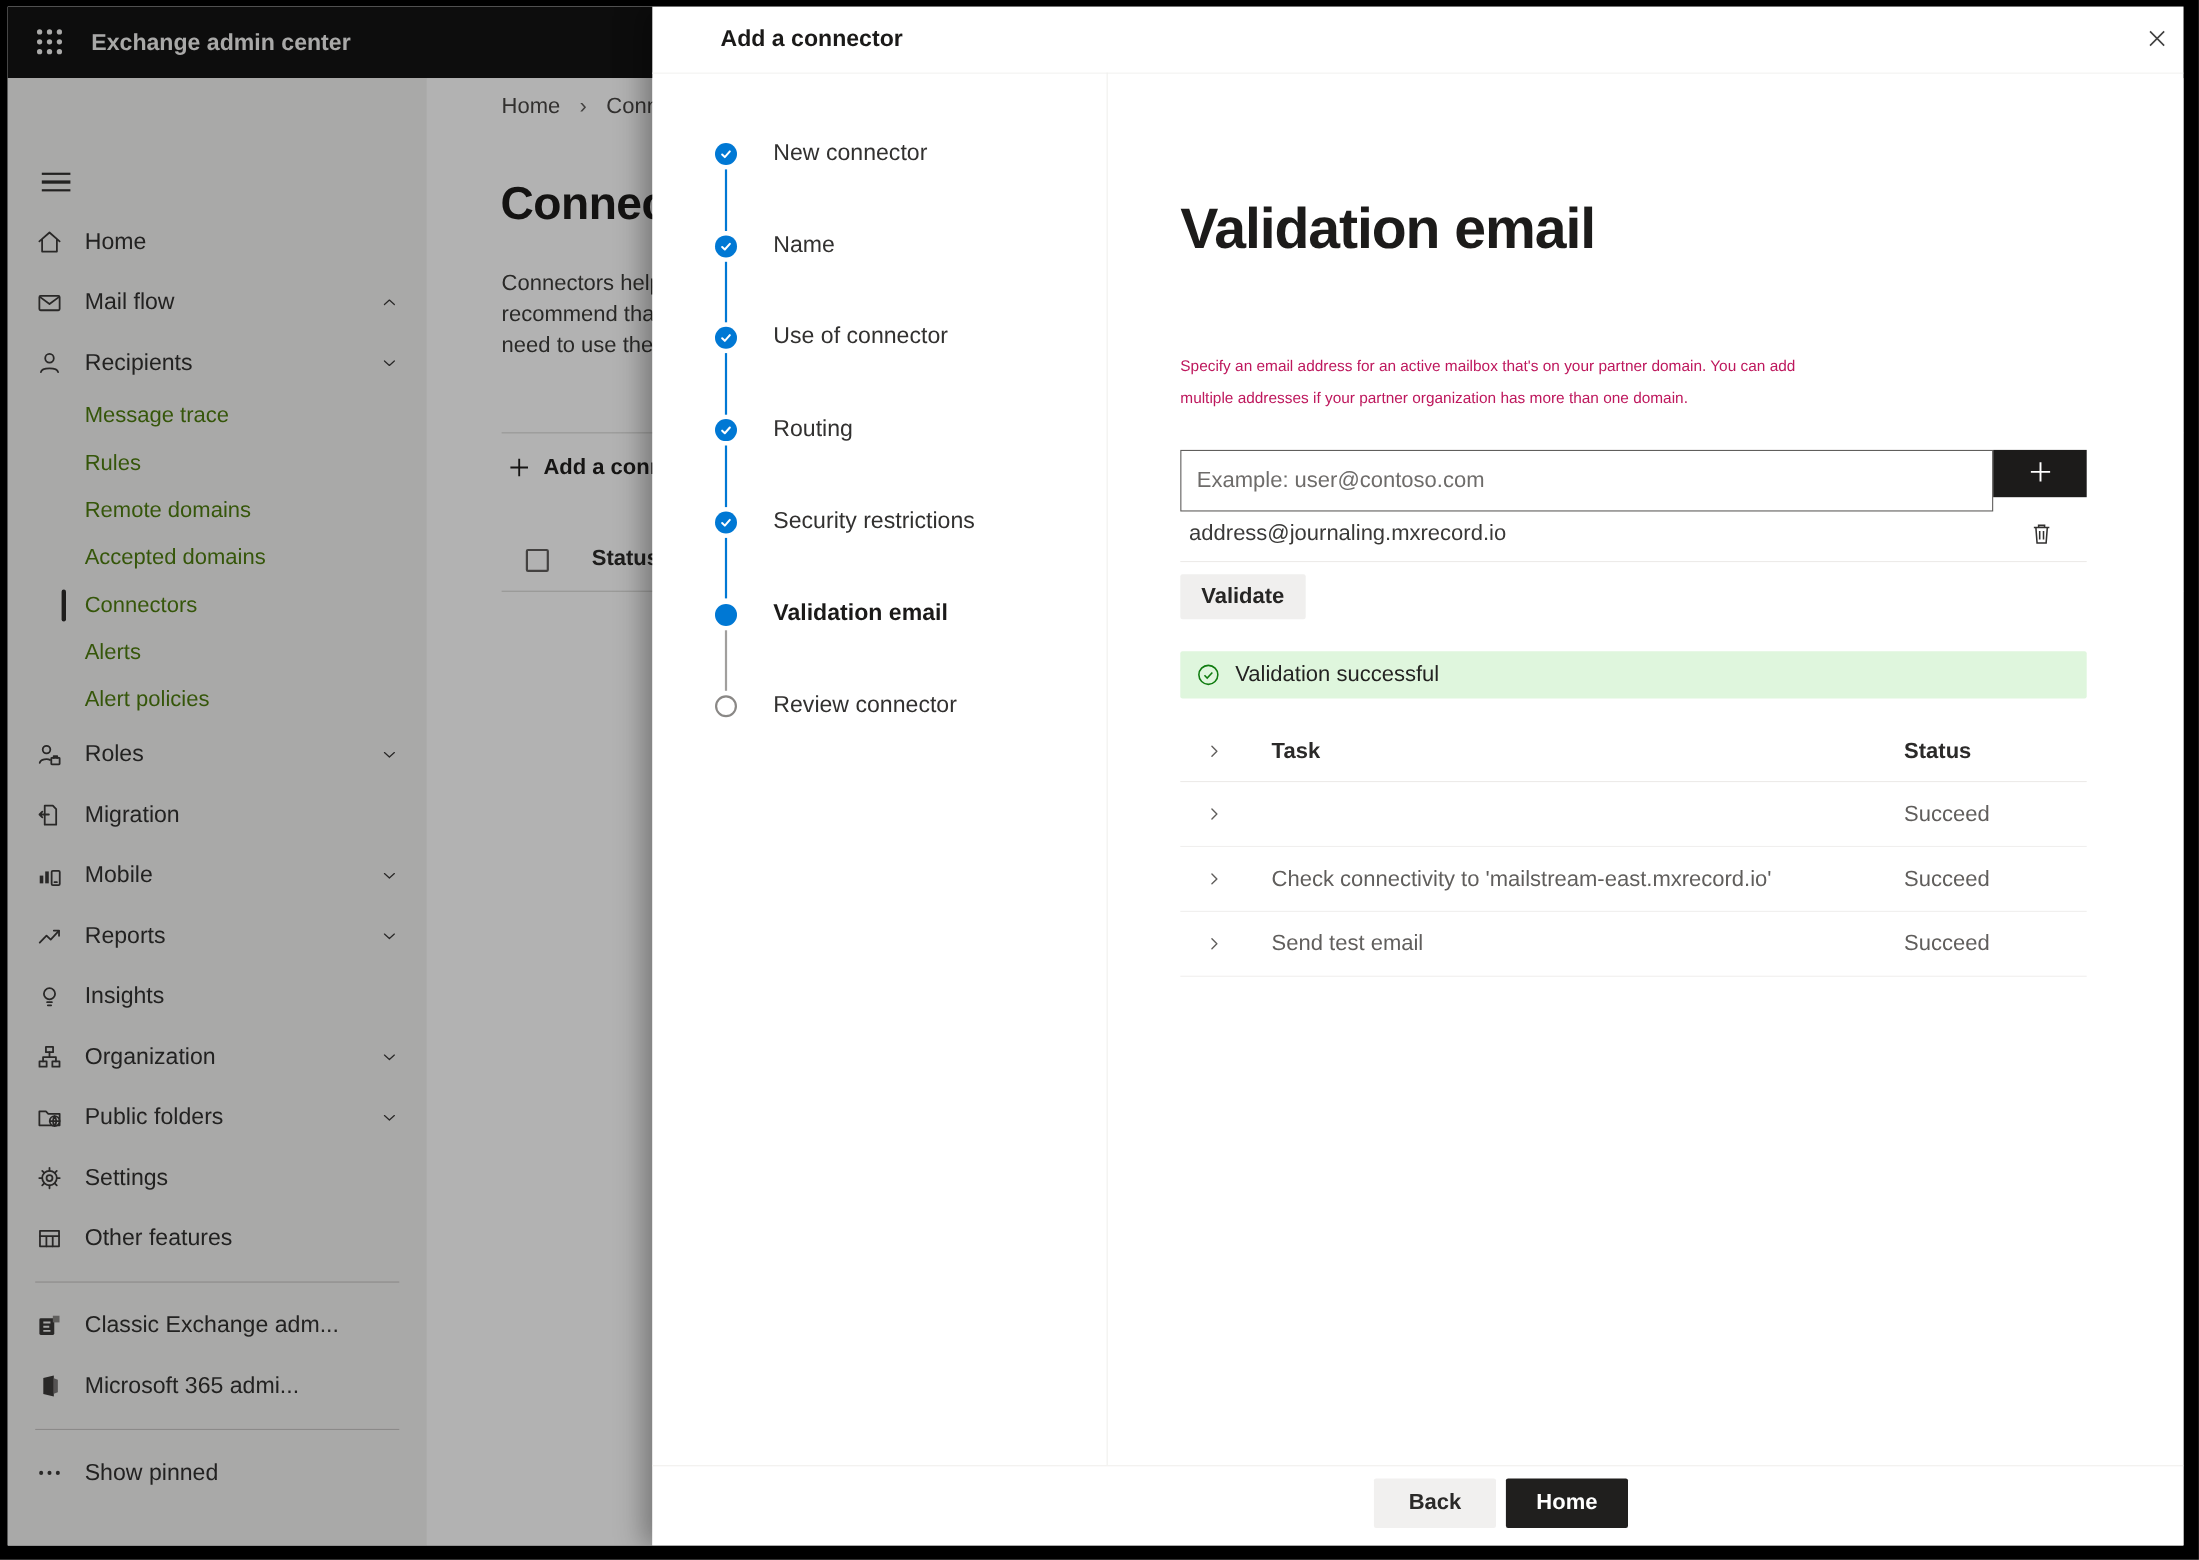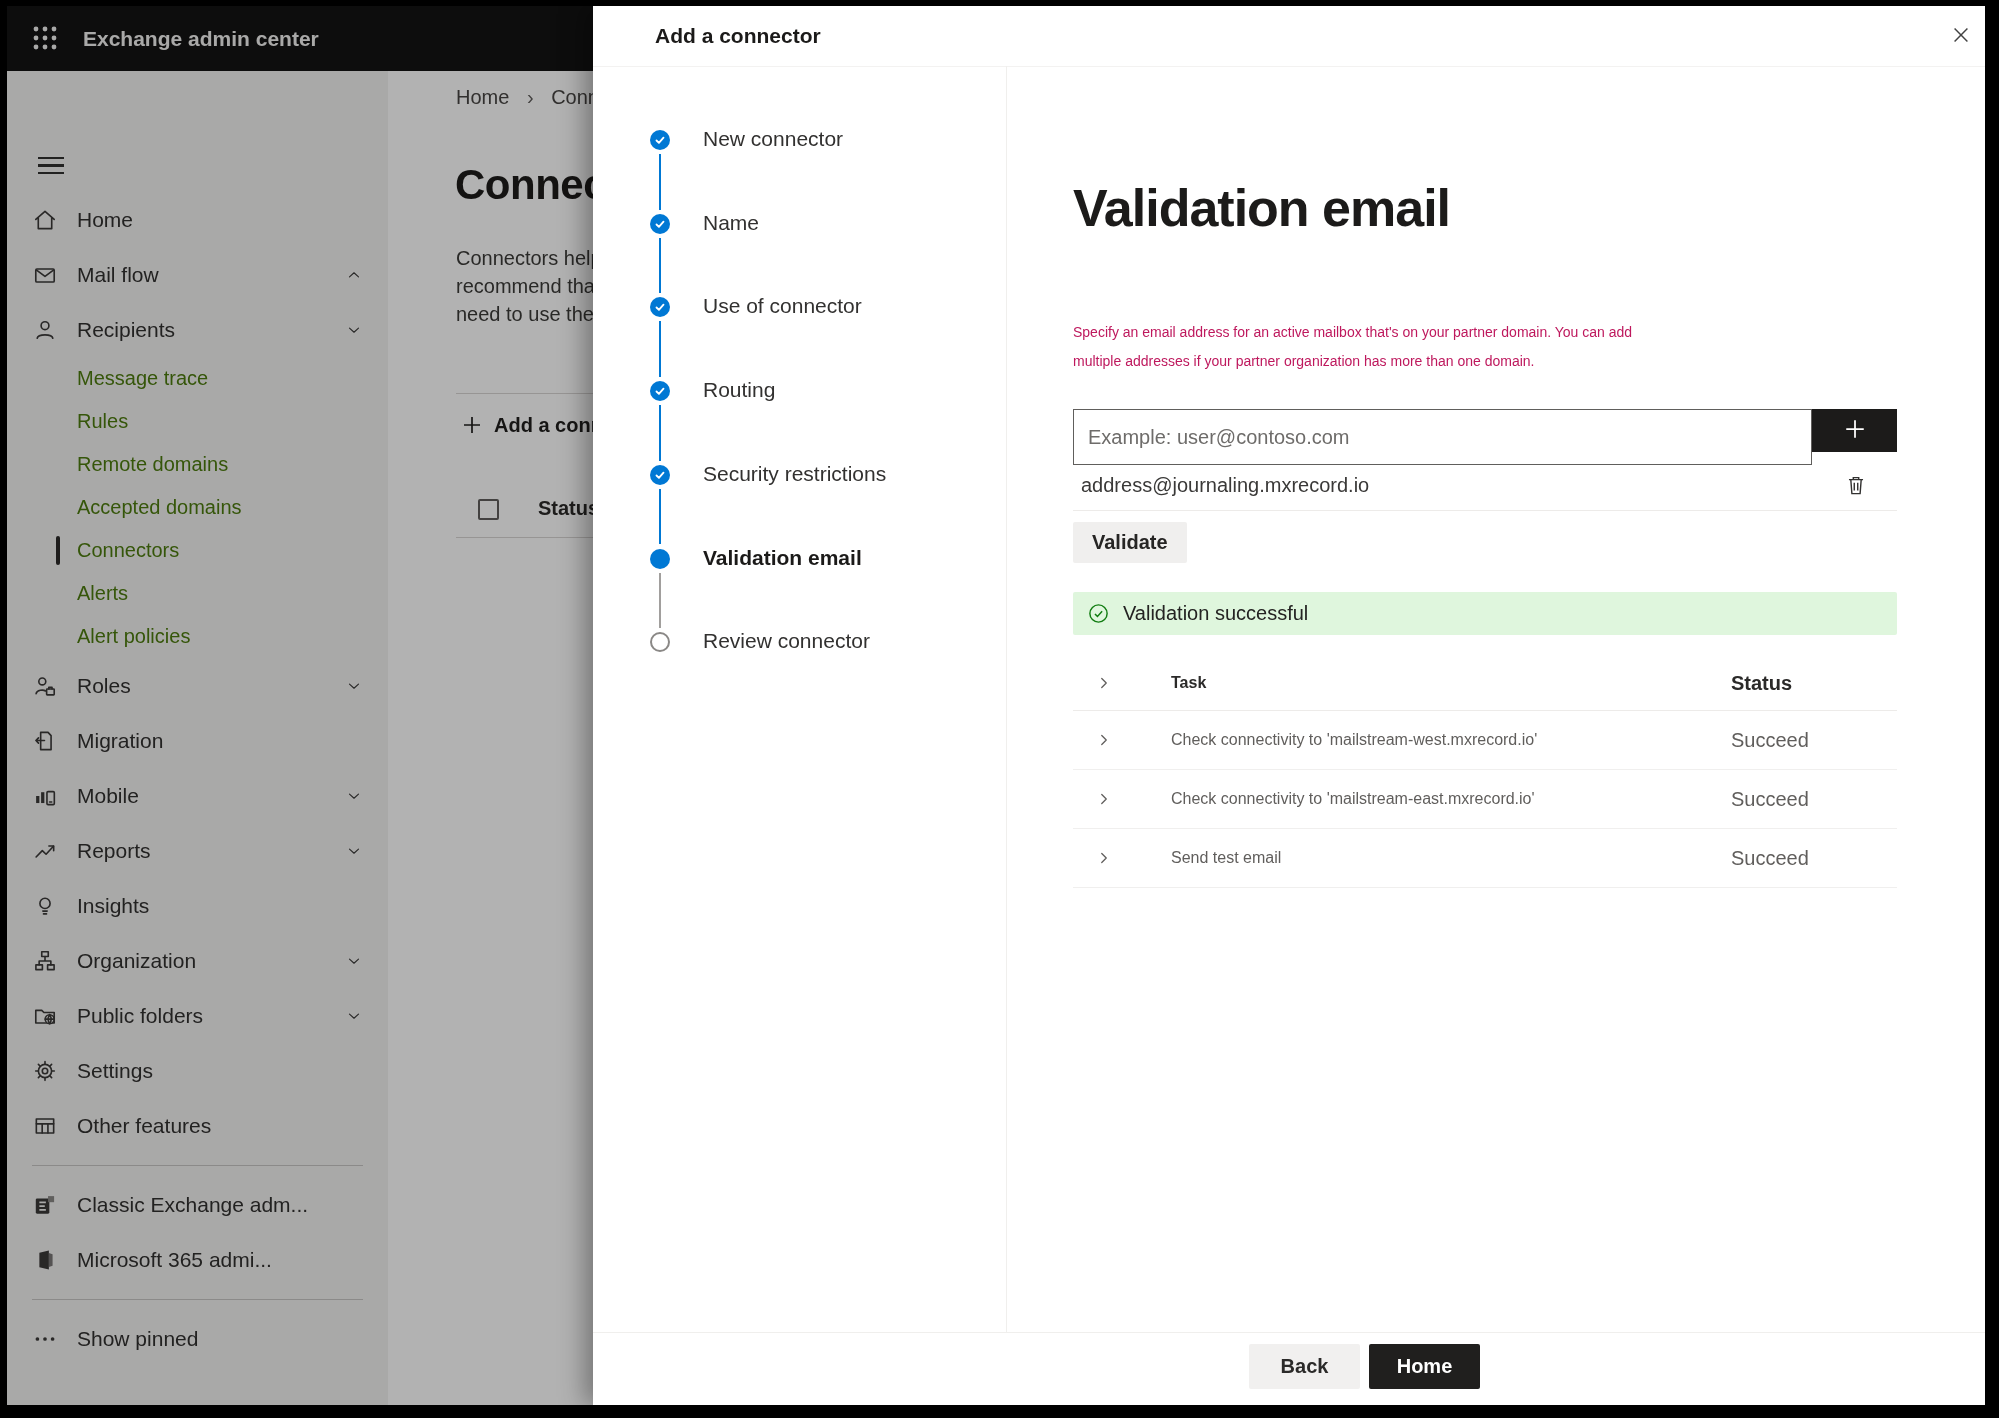--- a/index.html
+++ b/index.html
@@ -75,21 +75,21 @@
                 font-family:"Liberation Sans",sans-serif;font-size:20px;font-weight:600;color:#262524;cursor:pointer;}
   #success-banner{left:0;top:586px;width:824px;height:43px;background:#dff6dd;border-radius:2px;}
   #success-icon{left:14px;top:10px;width:23px;height:23px;}
   #success-text{left:50px;top:0;height:43px;line-height:43px;font-size:20px;color:#242322;}
 
   #result-table{left:0;top:650px;width:824px;}
   .tr{position:relative;border-bottom:1px solid #f0efee;}
   .tr.head{height:54px;border-bottom:1px solid #edebe9;}
   .tr.row{height:58px;}
   .tr .rchev{position:absolute;left:22px;top:50%;margin-top:-9px;width:18px;height:18px;cursor:pointer;}
-  .tr .task{position:absolute;left:83px;top:0;height:100%;display:flex;align-items:center;font-size:16px;color:#605e5c;white-space:nowrap;margin-left:15px;}
+  .tr .task{position:absolute;left:83px;top:0;height:100%;display:flex;align-items:center;font-size:20px;color:#605e5c;white-space:nowrap;}
   .tr .status{position:absolute;left:658px;top:0;height:100%;display:flex;align-items:center;font-size:20px;color:#605e5c;}
   .tr.head .task,.tr.head .status{font-weight:600;color:#2b2a29;}
 
   #footer-divider{left:0;top:1326px;width:100%;height:1px;background:#f0efed;}
   .ftr-btn{position:absolute;top:1338px;width:111px;height:45px;border:none;border-radius:2px;
            font-family:"Liberation Sans",sans-serif;font-size:20px;font-weight:600;cursor:pointer;}
   #back-btn{left:656px;background:#f1f0ef;color:#2b2a29;}
   #next-btn{left:776px;background:#201f1e;color:#fff;}
 </style>
 </head>
@@ -392,21 +392,20 @@
             <span class="rchev"><svg width="18" height="18" viewBox="0 0 24 24">
                 <path d="M9 6 L15 12 L9 18" stroke="#605e5c" stroke-width="1.7" fill="none" stroke-linecap="round" stroke-linejoin="round"></path>
               </svg></span>
             <span class="task">Task</span>
             <span class="status">Status</span>
           </div>
           <div class="tr row">
             <span class="rchev"><svg width="18" height="18" viewBox="0 0 24 24">
                 <path d="M9 6 L15 12 L9 18" stroke="#605e5c" stroke-width="1.7" fill="none" stroke-linecap="round" stroke-linejoin="round"></path>
               </svg></span>
-            <span class="task">Check connectivity to 'mailstream-west.mxrecord.io'</span>
             <span class="status">Succeed</span>
           </div>
           <div class="tr row">
             <span class="rchev"><svg width="18" height="18" viewBox="0 0 24 24">
                 <path d="M9 6 L15 12 L9 18" stroke="#605e5c" stroke-width="1.7" fill="none" stroke-linecap="round" stroke-linejoin="round"></path>
               </svg></span>
             <span class="task">Check connectivity to 'mailstream-east.mxrecord.io'</span>
             <span class="status">Succeed</span>
           </div>
           <div class="tr row">

